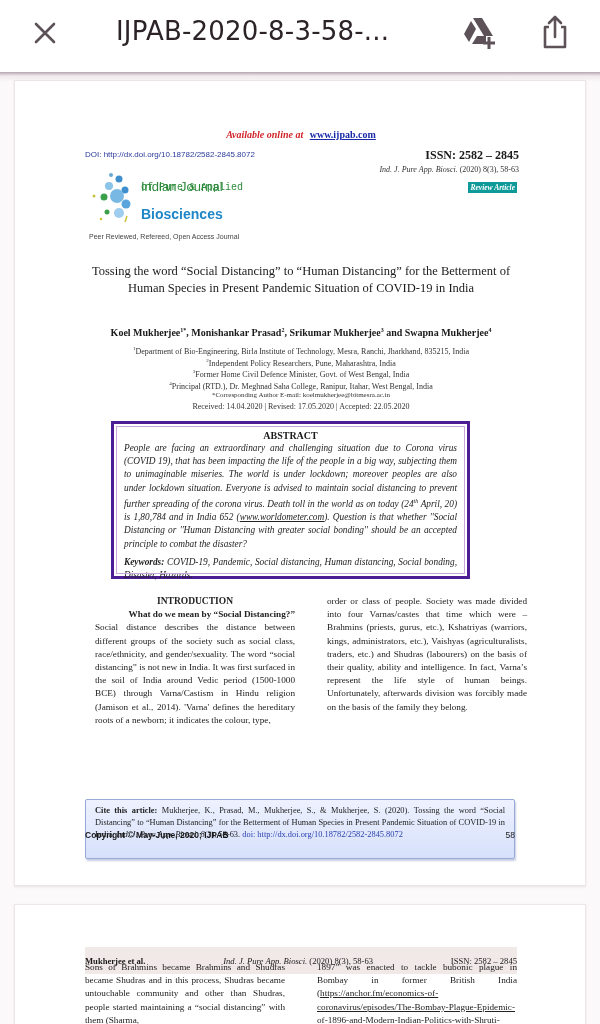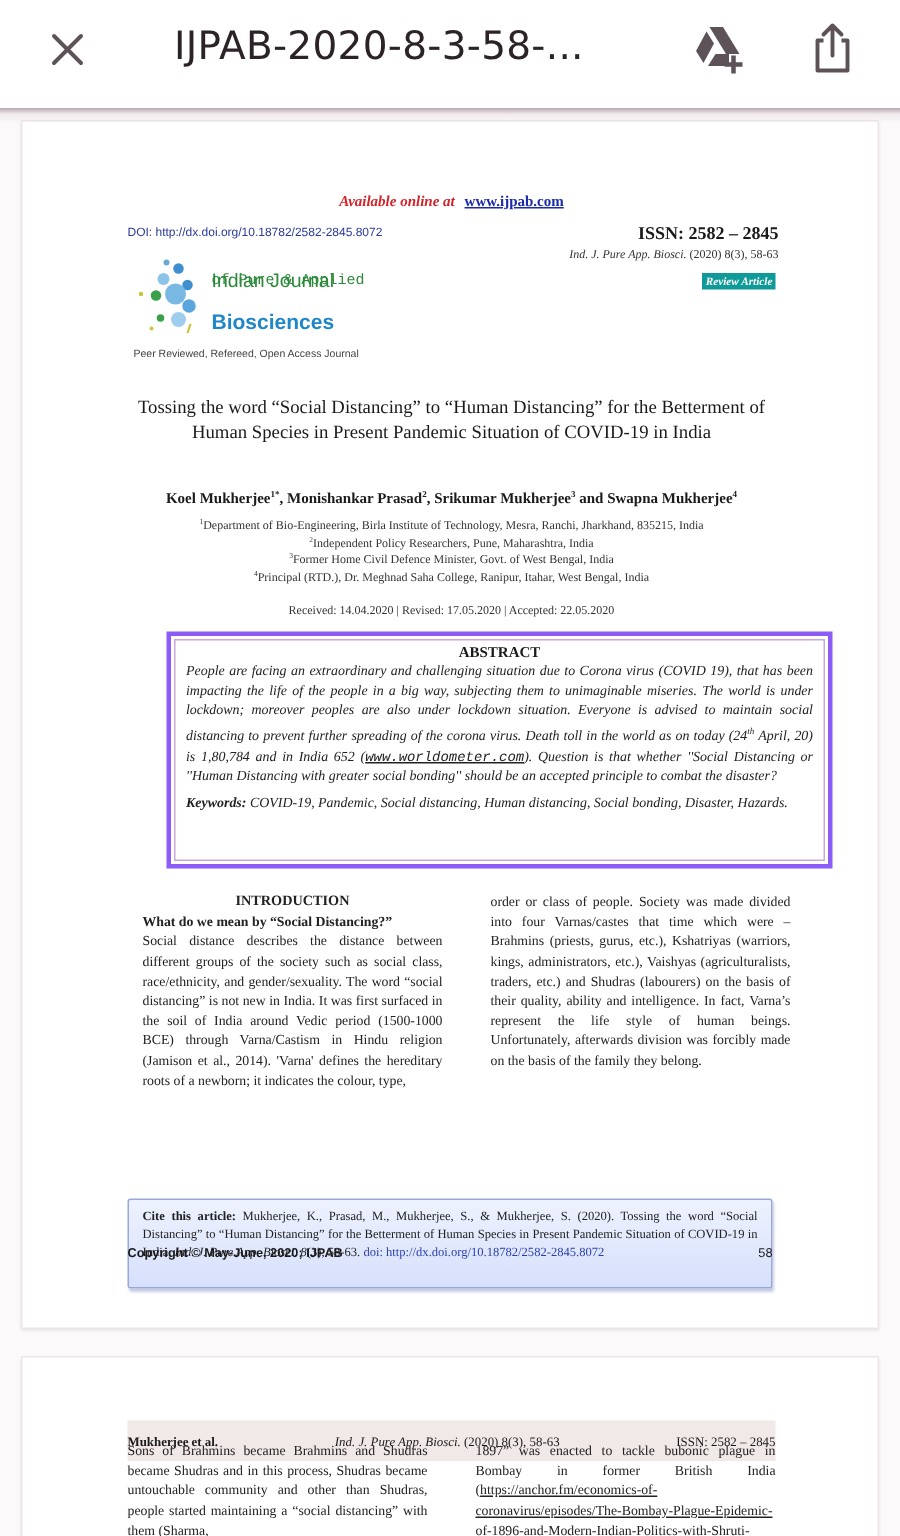--- a/index.html
+++ b/index.html
@@ -56,35 +56,35 @@
   .ptitle { position: absolute; left: 60px; width: 452px; top: 182px; text-align: center; font-size: 12.5px; font-weight: normal; line-height: 17px; }
 
   .authors { position: absolute; left: 40px; width: 492px; top: 246px; text-align: center; font-size: 10px; font-weight: bold; }
   .authors sup { font-size: 6px; }
   .affil { position: absolute; left: 40px; width: 492px; text-align: center; font-size: 8px; color: #333; line-height: 11px; }
   .affil sup { font-size: 5px; }
   .a1 { top: 262px; } .a2 { top: 274px; } .a3 { top: 285px; } .a4 { top: 297px; }
   .a5 { top: 309px; font-size: 7px; } .a6 { top: 320px; }
 
   .abstract {
-    position: absolute; left: 96px; top: 340px; width: 444px; height: 158px;
-    border: 3px solid #8b5cf6; outline: 1px solid #c9a8d9; outline-offset: -6px;
+    position: absolute; left: 96px; top: 340px; width: 359px; height: 158px;
+    border: 3px solid #4c1d95; outline: 1px solid #c9a8d9; outline-offset: -6px;
     padding: 6px 10px 4px 10px; background: #fff;
   }
   .abstract h3 { text-align: center; font-size: 10px; font-weight: bold; margin-bottom: 1px; }
   .abstract p { font-size: 9.3px; font-style: italic; line-height: 13.2px; text-align: justify; color: #222; }
-  .abstract p a { color: #222; text-decoration: underline; font-family: Liberation Mono, monospace; }
+  .abstract p a { color: #222; text-decoration: underline; }
   .abstract .kw { margin-top: 5px; }
   .abstract .kw b { font-style: italic; }
 
   .col { position: absolute; font-size: 9.2px; line-height: 13.2px; text-align: justify; color: #222; margin-left: 10px; }
   .colL { left: 70px; width: 200px; top: 514px; }
   .colR { left: 302px; width: 200px; top: 514px; }
   .colL h4 { text-align: center; font-size: 9.5px; font-weight: bold; }
-  .colL h5 { font-size: 9.2px; font-weight: bold; text-align: left; }
+  .colL h5 { font-size: 9.2px; font-weight: bold; text-align: right; }
 
   .citebox {
     position: absolute; left: 70px; top: 718px; width: 430px; height: 60px;
     background: linear-gradient(#eef2ff, #d6e0fb);
     border: 1px solid #98a9d8; border-radius: 2px;
     box-shadow: 1px 2px 2px rgba(90,110,170,0.35);
     padding: 5px 9px; font-size: 8.4px; line-height: 12px; text-align: justify; color: #222;
   }
   .citebox b { font-weight: bold; }
   .citebox .doi-l { color: #2a3fae; }
@@ -161,20 +161,21 @@
   <div class="ptitle">Tossing the word “Social Distancing” to “Human Distancing” for the Betterment of Human Species in Present Pandemic Situation of COVID-19 in India</div>
 
   <div class="authors">
     <span>Koel Mukherjee</span><sup>1*</sup><span>, </span><span>Monishankar Prasad</span><sup>2</sup><span>, </span><span>Srikumar Mukherjee</span><sup>3</sup><span> and </span><span>Swapna Mukherjee</span><sup>4</sup>
   </div>
 
   <div class="affil a1"><sup>1</sup><span>Department of Bio-Engineering, Birla Institute of Technology, Mesra, Ranchi, Jharkhand, 835215, India</span></div>
   <div class="affil a2"><sup>2</sup><span>Independent Policy Researchers, Pune, Maharashtra, India</span></div>
   <div class="affil a3"><sup>3</sup><span>Former Home Civil Defence Minister, Govt. of West Bengal, India</span></div>
   <div class="affil a4"><sup>4</sup><span>Principal (RTD.), Dr. Meghnad Saha College, Ranipur, Itahar, West Bengal, India</span></div>
+  <div class="affil a5">*Corresponding Author E-mail: koelmukherjee@bitmesra.ac.in</div>
   <div class="affil a6">Received: 14.04.2020  |  Revised: 17.05.2020   |  Accepted: 22.05.2020</div>
 
   <div class="abstract">
     <h3>ABSTRACT</h3>
     <p><span>People are facing an extraordinary and challenging situation due to Corona virus (COVID 19), that has been impacting the life of the people in a big way, subjecting them to unimaginable miseries. The world is under lockdown; moreover peoples are also under lockdown situation. Everyone is advised to maintain social distancing to prevent further spreading of the corona virus. Death toll in the world as on today (24</span><sup style="font-size:6px">th</sup><span> April, 20) is 1,80,784 and in India 652 (</span><a>www.worldometer.com</a><span>). Question is that whether ''Social Distancing or ''Human Distancing with greater social bonding'' should be an accepted principle to combat the disaster?</span></p>
     <p class="kw"><b>Keywords:</b><span> COVID-19, Pandemic, Social distancing, Human distancing, Social bonding, Disaster, Hazards.</span></p>
   </div>
 
   <div class="col colL">
     <h4>INTRODUCTION</h4>

